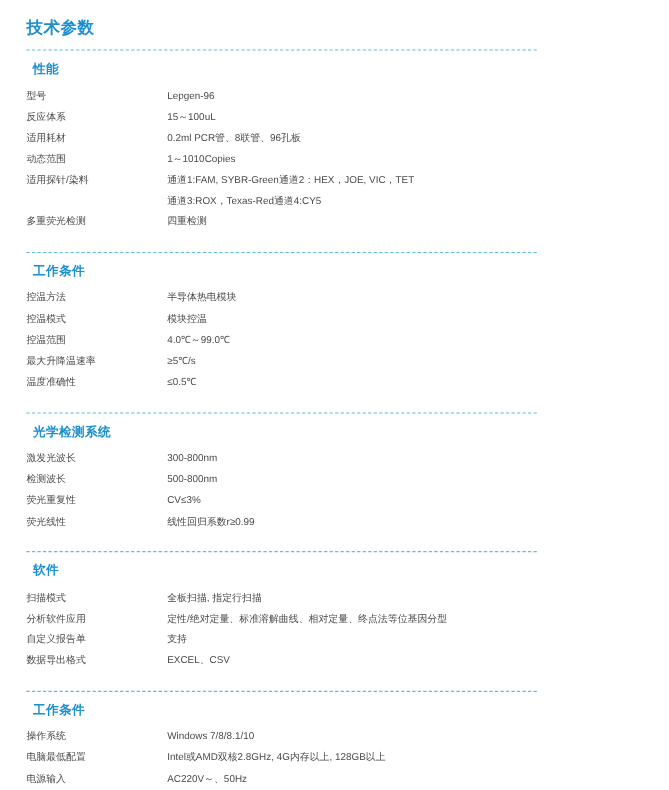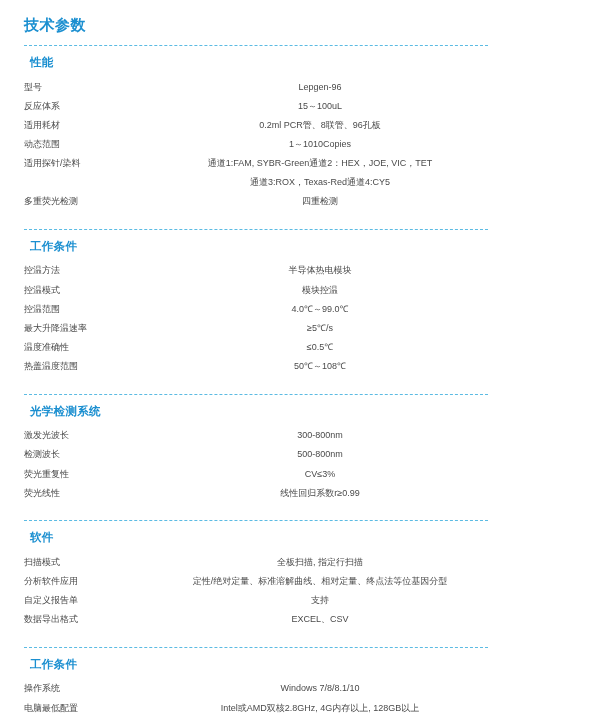--- a/index.html
+++ b/index.html
@@ -56,21 +56,20 @@
     vertical-align: top;
     line-height: 1.35;
   }
   td.k {
     width: 128px;
     padding-left: 18px;
     color: #3f3f3f;
   }
   td.v {
     color: #4a4a4a;
-    text-align: center;
   }
   td.v .line2 {
     display: block;
     padding-top: 7px;
   }
   .sec-body {
     padding-bottom: 4px;
   }
 </style>
 </head>
@@ -137,24 +136,20 @@
             <td class="v">4.0℃～99.0℃</td>
           </tr>
           <tr>
             <td class="k">最大升降温速率</td>
             <td class="v">≥5℃/s</td>
           </tr>
           <tr>
             <td class="k">温度准确性</td>
             <td class="v">≤0.5℃</td>
           </tr>
-          <tr>
-            <td class="k">热盖温度范围</td>
-            <td class="v">50℃～108℃</td>
-          </tr>
         </tbody>
       </table>
     </div>
   </div>
 
   <div class="section">
     <hr class="divider">
     <div class="section-head">光学检测系统</div>
     <div class="sec-body">
       <table class="spec">

